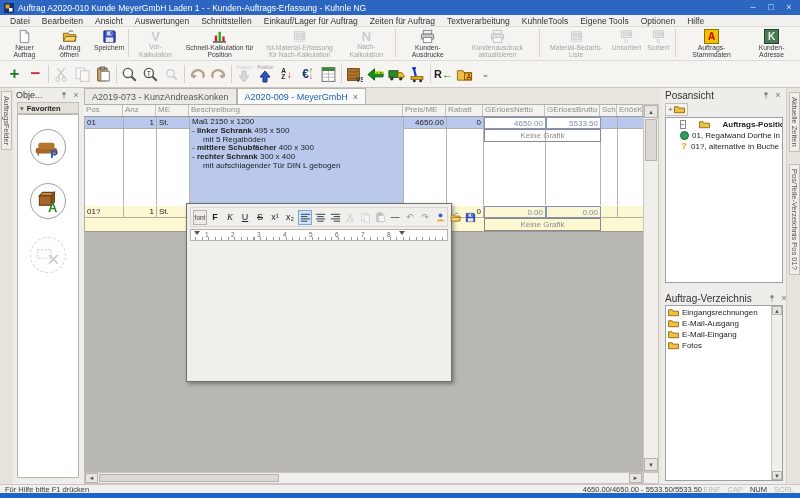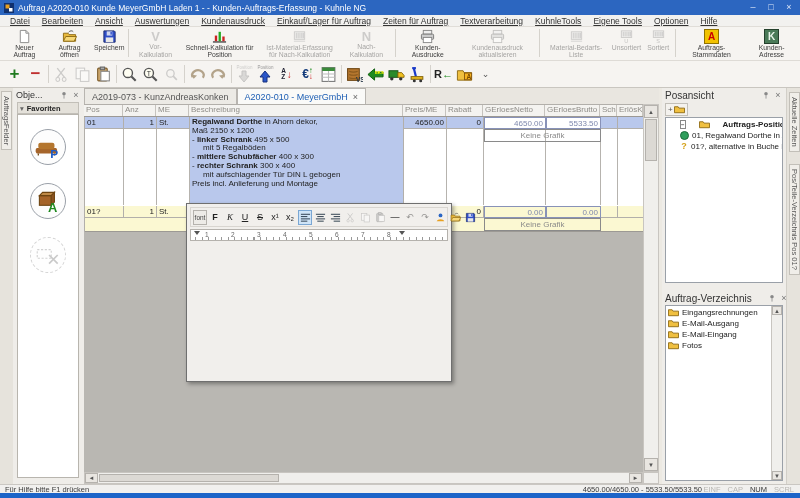--- a/index.html
+++ b/index.html
@@ -8,21 +8,21 @@
   .abs{position:absolute;}
   
   #titlebar{left:0;top:0;width:800px;height:15px;background:#2c66c0;color:#fff;
             display:flex;align-items:center;gap:4px;padding:0 4px;box-sizing:border-box;}
   #titlebar .ttl{font-size:8.5px;white-space:nowrap;overflow:hidden;flex:1;}
   .winbtn{width:14px;height:11px;display:inline-flex;align-items:center;justify-content:center;
           color:#dce6f8;font-size:9px;line-height:9px;cursor:default;}
   
   #menubar{left:0;top:15px;width:800px;height:12px;background:#f2f1ef;border-bottom:1px solid #e0ddd8;
            display:flex;align-items:center;padding-left:4px;box-sizing:border-box;}
-  .menu-item{padding:16px 6px;font-size:8.5px;color:#333;white-space:nowrap;text-decoration:underline;}
+  .menu-item{padding:16px 6px;font-size:8.5px;color:#333;white-space:nowrap;}
   
   #tb1{left:0;top:27px;width:800px;height:34px;background:#f6f4f1;border-bottom:1px solid #dedbd6;
        display:flex;align-items:flex-start;padding:1px 2px;box-sizing:border-box;overflow:hidden;}
   .tb1{display:inline-flex;flex-direction:column;align-items:center;justify-content:flex-start;
        padding:1px 3px;min-width:30px;max-width:86px;height:31px;box-sizing:border-box;}
   .tb1 .tbicon{height:15px;display:flex;align-items:center;justify-content:center;}
   .tb1 .tbicon svg{width:15px;height:15px;}
   .tblabel{font-size:6.8px;line-height:7.4px;color:#3c3c3c;text-align:center;max-width:80px;}
   .dis{filter:grayscale(1) opacity(.45);}
   .tsep{width:1px;height:28px;background:#d5d2cc;margin:1px 2px;}
@@ -140,21 +140,21 @@
     <span class="winbtn">–</span>
     <span class="winbtn">□</span>
     <span class="winbtn">×</span>
   </div>
 
   <div id="menubar" class="abs">
       <div class="menu-item">Datei</div>
       <div class="menu-item">Bearbeiten</div>
       <div class="menu-item">Ansicht</div>
       <div class="menu-item">Auswertungen</div>
-      <div class="menu-item">Kundenausdruck</div>
+      <div class="menu-item">Schnittstellen</div>
       <div class="menu-item">Einkauf/Lager für Auftrag</div>
       <div class="menu-item">Zeiten für Auftrag</div>
       <div class="menu-item">Textverarbeitung</div>
       <div class="menu-item">KuhnleTools</div>
       <div class="menu-item">Eigene Tools</div>
       <div class="menu-item">Optionen</div>
       <div class="menu-item">Hilfe</div>
     </div>
 
   <div id="tb1" class="abs">
@@ -527,21 +527,21 @@
       </div>
     </div>
   </div>
 
   <div id="center" class="abs">
     <div id="tabstrip">
       <div class="doc-tab">
         <span>A2019-073 - KunzAndreasKonken</span>
       </div>
       <div class="doc-tab active">
-        <span>A2020-010 - MeyerGmbH</span>
+        <span>A2020-009 - MeyerGmbH</span>
         <span class="tab-x">×</span>
       </div>
     </div>
 
     <div id="grid">
       <div id="grid-header">
           <div class="ghead" style="left: 0px; width: 39px;">Pos</div>
           <div class="ghead" style="left: 39px; width: 33px;">Anz</div>
           <div class="ghead" style="left: 72px; width: 33px;">ME</div>
           <div class="ghead" style="left: 105px; width: 214px;">Beschreibung</div>
@@ -556,28 +556,26 @@
           <div class="vline" style="left: 38px; height: 88px;"></div>
           <div class="vline" style="left: 71px; height: 88px;"></div>
           <div class="vline" style="left: 104px; height: 88px;"></div>
           <div class="vline" style="left: 318px; height: 88px;"></div>
           <div class="vline" style="left: 361px; height: 88px;"></div>
           <div class="vline" style="left: 398px; height: 88px;"></div>
           <div class="vline" style="left: 460px; height: 88px;"></div>
           <div class="vline" style="left: 515px; height: 88px;"></div>
           <div class="vline" style="left: 532px; height: 88px;"></div>
           <div id="desc-block" style="left: 105px; width: 214px; top: 0px; height: 88px;">
-            <div class="desc-line"><b>Regalwand Dorthe</b><span> in Ahorn dekor,</span></div>
             <div class="desc-line"><span>Maß 2150 x 1200</span></div>
             <div class="desc-line"><span>-  </span><b>linker Schrank</b><span> 495 x 500</span></div>
             <div class="desc-line desc-ind"><span>mit 5 Regalböden</span></div>
             <div class="desc-line"><span>-  </span><b>mittlere Schubfächer</b><span> 400 x 300</span></div>
             <div class="desc-line"><span>-  </span><b>rechter Schrank</b><span> 300 x 400</span></div>
             <div class="desc-line desc-ind"><span>mit aufschlagender Tür DIN L gebogen</span></div>
-            <div class="desc-line"><span>Preis incl. Anlieferung und Montage</span></div>
           </div>
           <div id="row2-bg" style="top: 89px; height: 26px;"></div>
           <div class="gcell" style="left: 0px; width: 39px; top: 0px; background: rgb(185, 200, 236);">01</div>
           <div class="gcell right" style="left: 39px; width: 33px; top: 0px; background: rgb(185, 200, 236);">1</div>
           <div class="gcell" style="left: 72px; width: 33px; top: 0px; background: rgb(185, 200, 236);">St.</div>
           <div class="gcell right" style="left: 319px; width: 43px; top: 0px; background: rgb(185, 200, 236);">4650.00</div>
           <div class="gcell right" style="left: 362px; width: 37px; top: 0px; background: rgb(185, 200, 236);">0</div>
           <div class="gcell right boxed" style="left: 399px; width: 62px; top: 0px;">4650.00</div>
           <div class="gcell right boxed" style="left: 461px; width: 55px; top: 0px;">5533.50</div>
           <div class="gcell" style="left: 516px; width: 17px; top: 0px; background: rgb(185, 200, 236);"></div>

